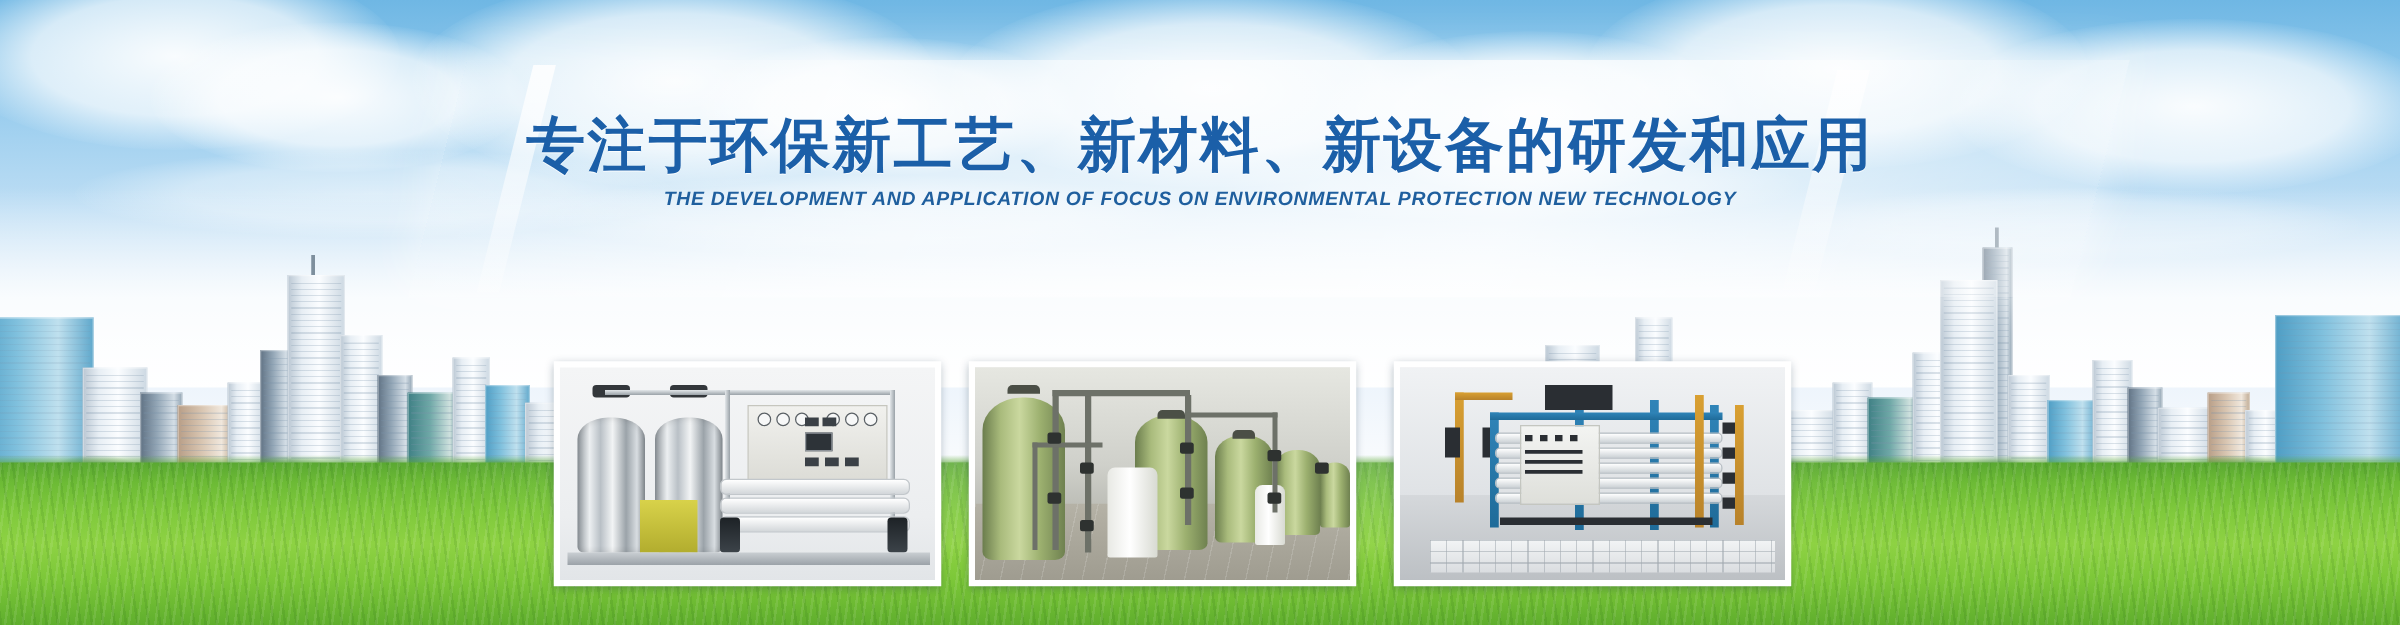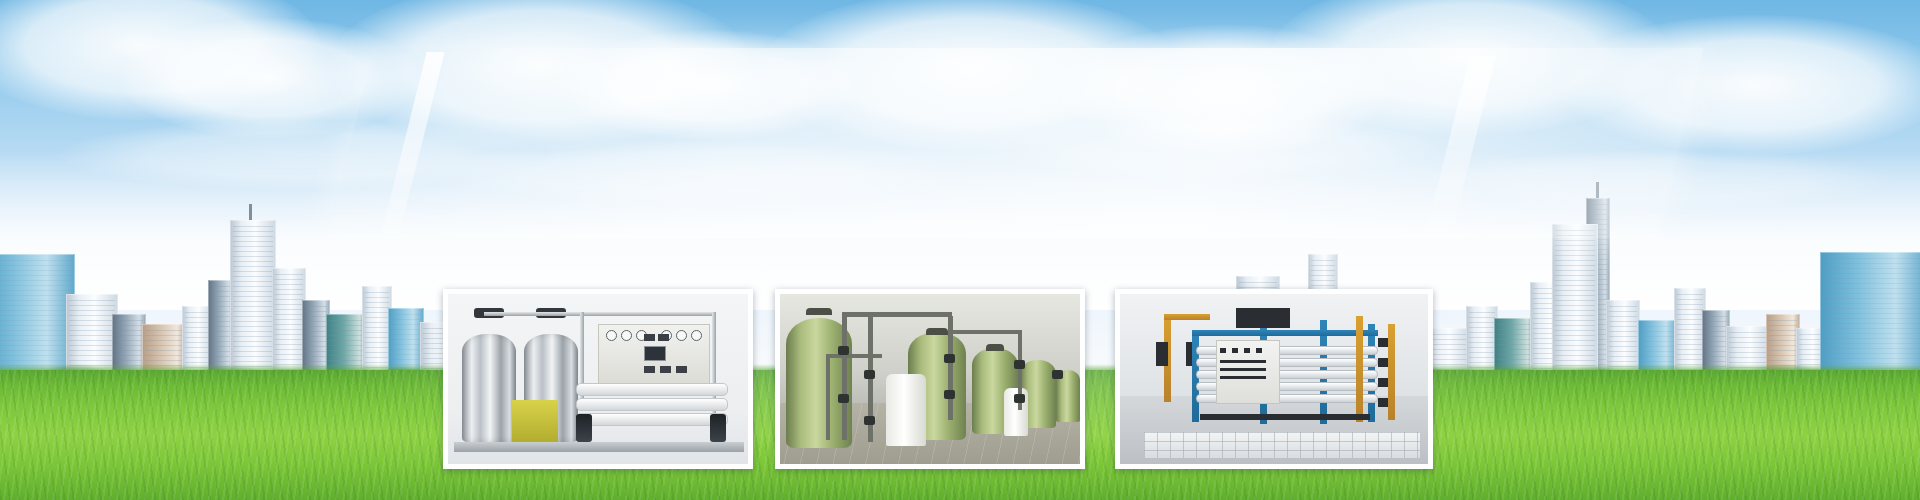--- a/index.html
+++ b/index.html
@@ -464,20 +464,22 @@
 
   <div class="treeline"></div>
   <div class="grass-top-edge"></div>
   <div class="grass"></div>
 
   <div class="panel"></div>
   <div class="panel-edge"></div>
   <div class="panel-edge2"></div>
 
   <div class="textblock">
+    <div class="headline">专注于环保新工艺、新材料、新设备的研发和应用</div>
+    <div class="subline">THE DEVELOPMENT AND APPLICATION OF FOCUS ON ENVIRONMENTAL PROTECTION NEW TECHNOLOGY</div>
   </div>
 
   <div class="photos">
 
     <div class="card c-1">
       <div class="shot shot-1">
         <div class="tank t1"></div>
         <div class="tank t2"></div>
         <div class="yellow-box"></div>
         <div class="tank-head h1"></div>

